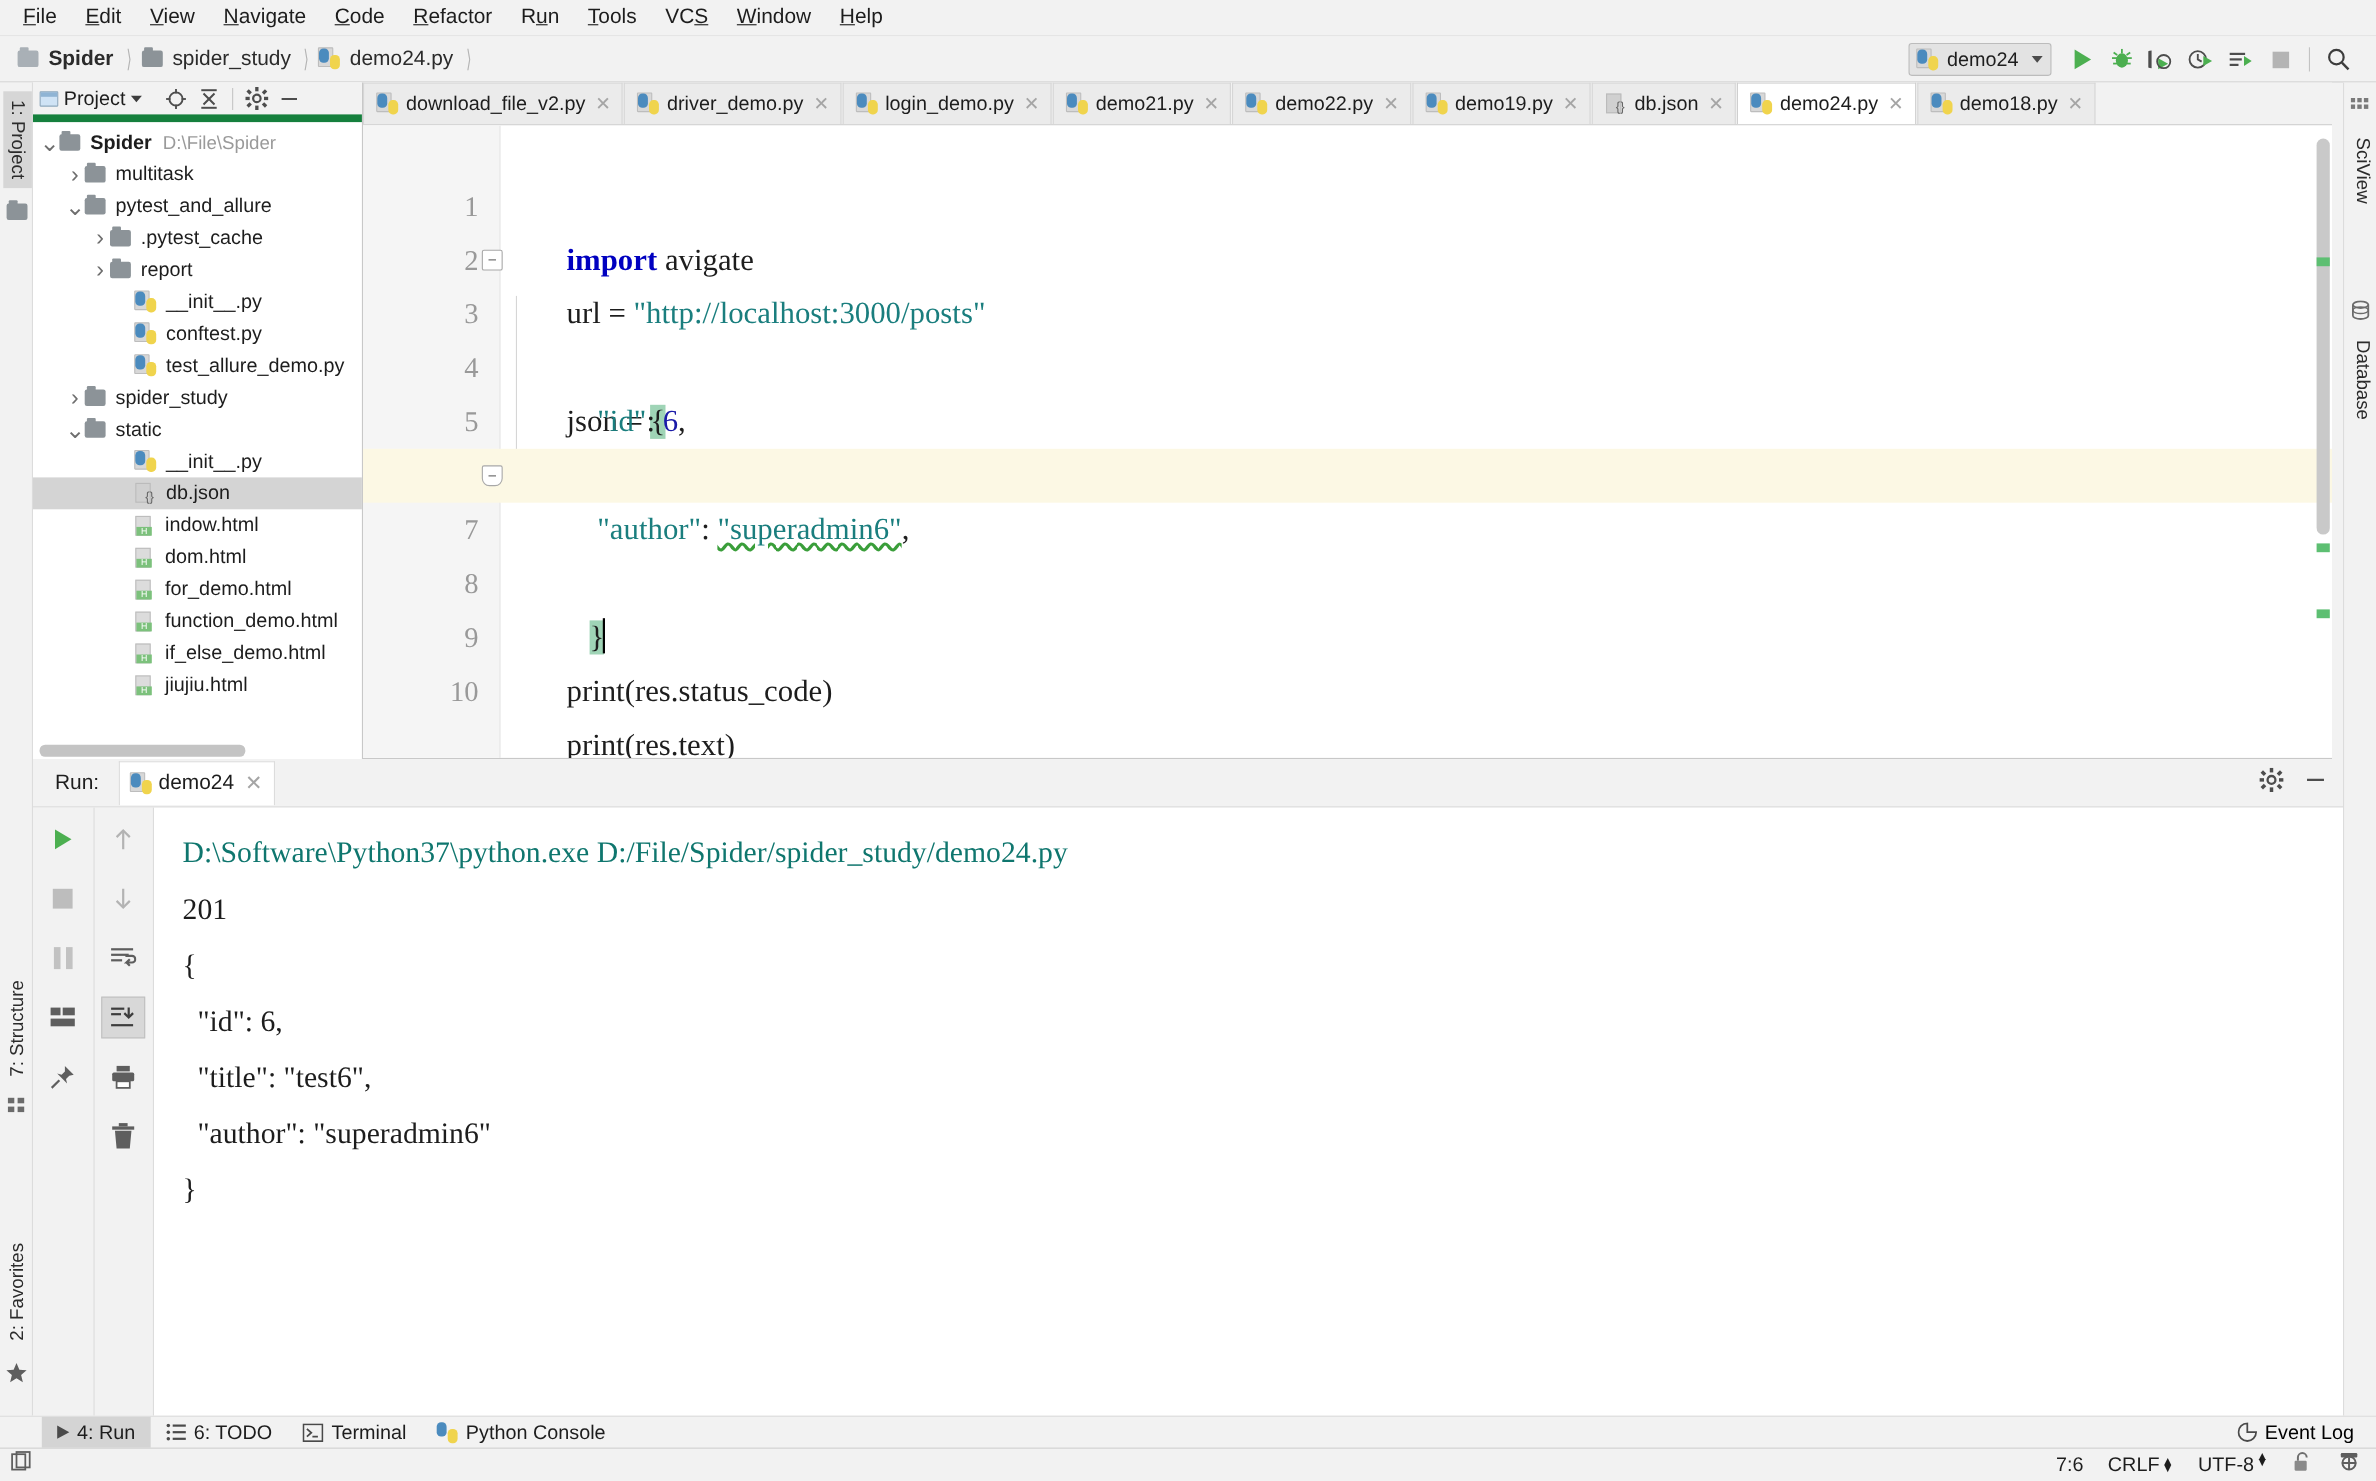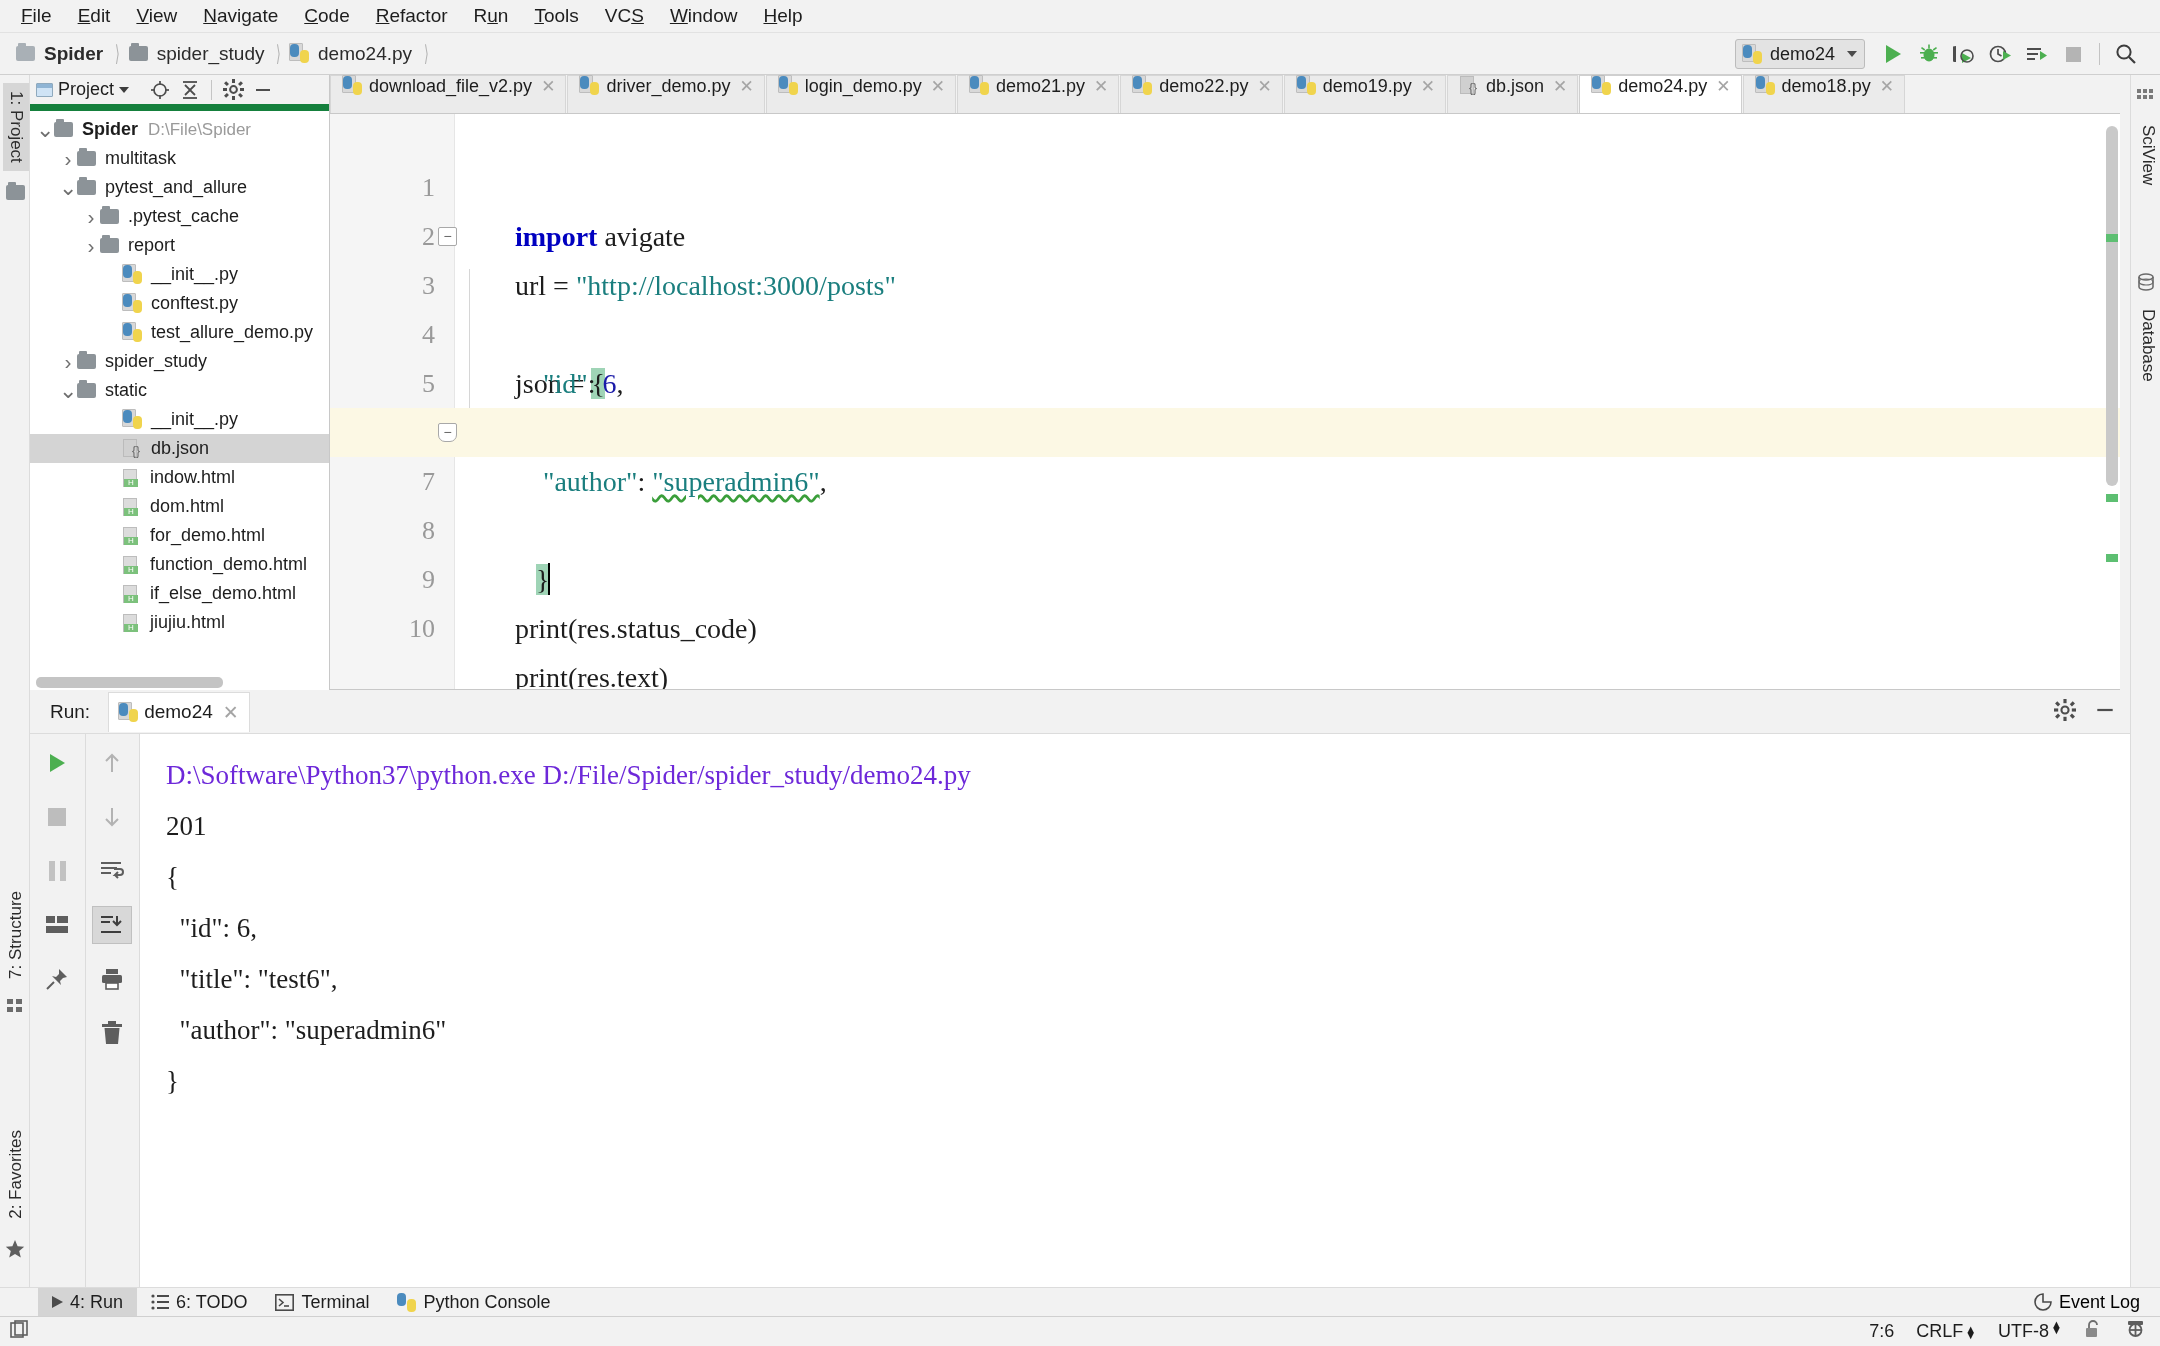--- a/index.html
+++ b/index.html
@@ -91,21 +91,21 @@
   .stop-sq { width:15px;height:15px;background:#b4b4b4; }
   .tb-sep { width:1px; height:22px; background:#c3c3c3; margin:0 8px; }
 
   
   .tabstrip {
     position:absolute; left:330px; right:40px; top:75px; height:39px;
     display:flex; align-items:flex-end; background:#f2f2f2;
     border-bottom:1px solid #c8c8c8; overflow:hidden;
   }
   .etab {
-    display:flex; align-items:flex-start; height:38px; padding:0 10px 0 12px;
+    display:flex; align-items:center; height:38px; padding:0 10px 0 12px;
     background:#ebebeb; border:1px solid #d6d6d6; border-bottom:none;
     margin-right:1px; font-size:18px; color:#1d1d1d; white-space:nowrap;
     cursor:default;
   }
   .etab.active { background:#ffffff; border-color:#cfcfcf; }
   .etab .tclose { color:#a5a5a5; font-size:17px; margin-left:9px; }
 
   
   .rail-left {
     position:absolute; left:0; top:75px; width:30px; bottom:59px;
@@ -240,21 +240,21 @@
     padding-top:10px; gap:16px;
   }
   .tool-col.b { border-left:1px solid #dcdcdc; }
   .tbtn { width:40px;height:38px;display:flex;align-items:center;justify-content:center;}
   .tbtn.on { background:#d8d8d8; border:1px solid #c0c0c0; }
   .console {
     flex:1; background:#ffffff; padding:16px 0 0 26px; overflow:hidden;
     font-family:"Liberation Serif", serif; font-size:27px; line-height:51px;
     color:#1d1d1d; white-space:pre;
   }
-  .console .cpath { color:#6d28d9; }
+  .console .cpath { color:#0f766e; }
 
   
   .toolwin-bar {
     position:absolute; left:0; right:0; bottom:30px; height:29px;
     background:#f2f2f2; border-top:1px solid #dcdcdc;
     display:flex; align-items:center; padding-left:38px;
   }
   .twb-item {
     display:flex; align-items:center; height:29px; padding:0 14px;
     font-size:18px; color:#1d1d1d; cursor:default; gap:7px;

